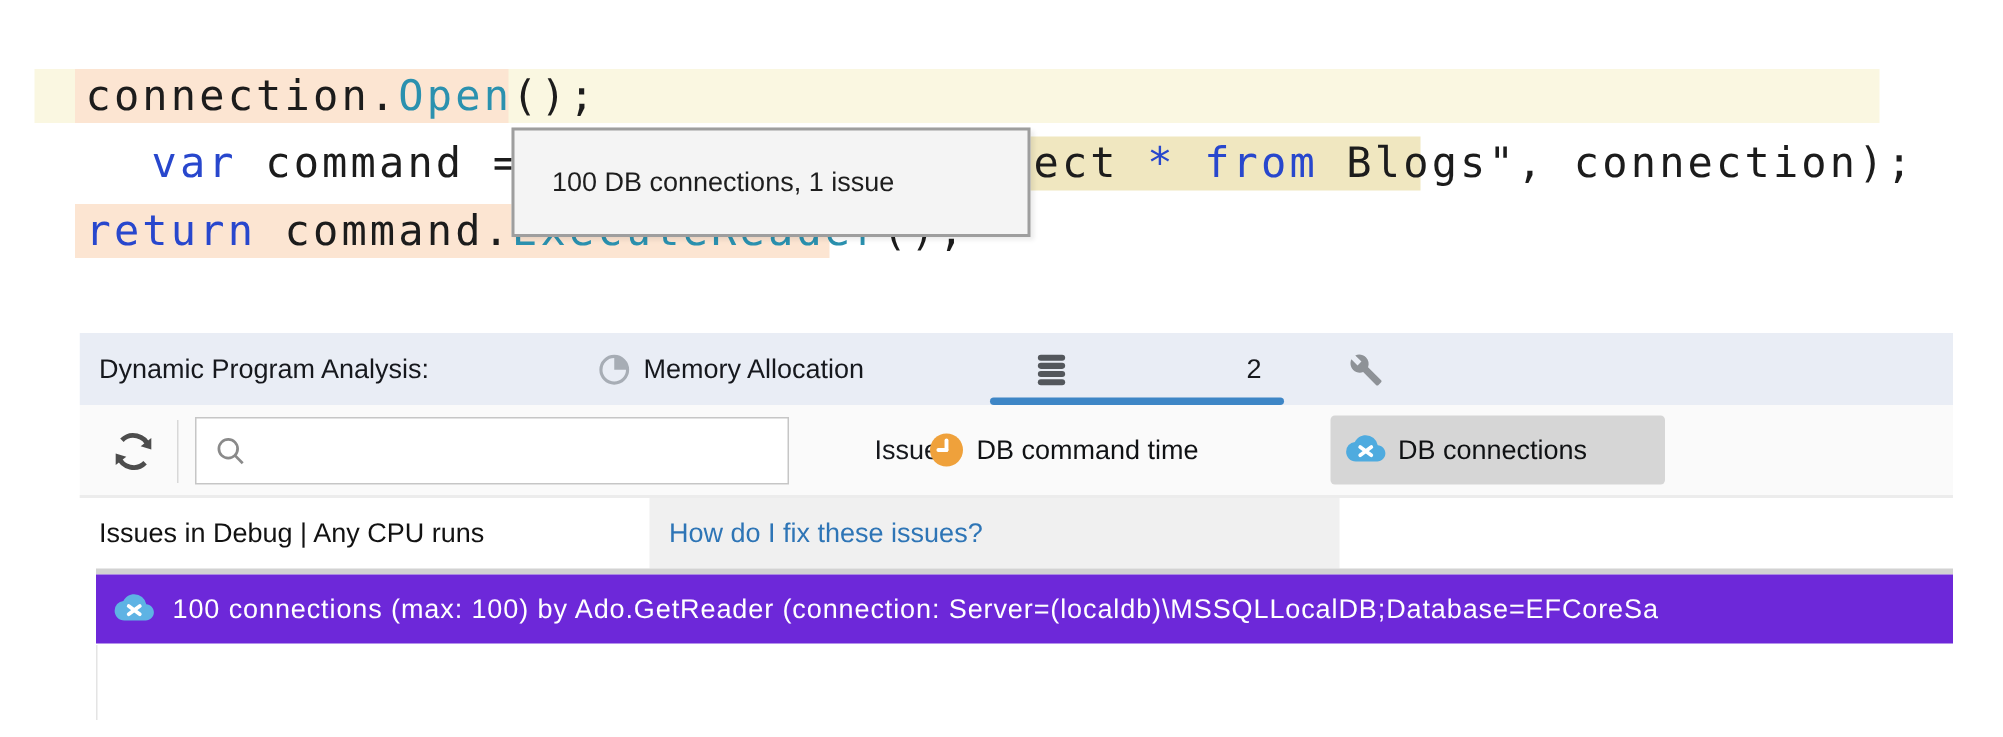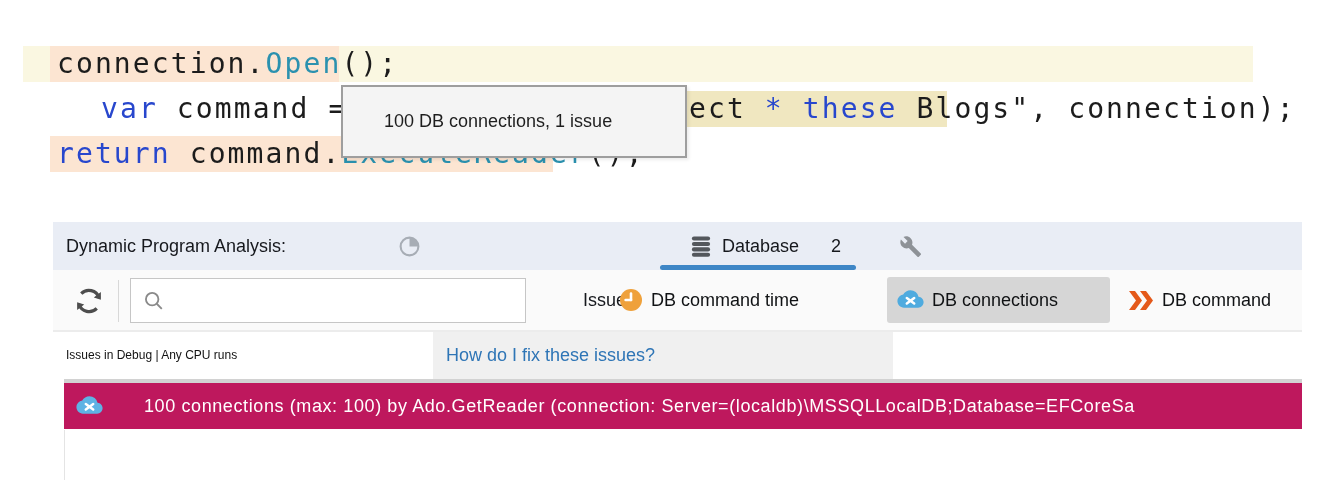--- a/index.html
+++ b/index.html
@@ -19,21 +19,21 @@
   .cl1{left:57px;top:46px;}
   .cl2a{left:57px;top:91px;margin-left:44px;}
   .cl2b{left:689px;top:91px;}
   .cl3{left:57px;top:136px;}
   .kw{color:#2847cd;}
   .method{color:#2b91af;}
 
   
   .tooltip{position:absolute;left:341px;top:85px;width:346px;height:73px;
     background:#f4f4f4;border:2px solid #9e9e9e;box-sizing:border-box;z-index:5;
-    display:flex;align-items:center;box-shadow:2px 2px 3px rgba(0,0,0,0.08);padding-left:16px;}
+    display:flex;align-items:center;box-shadow:2px 2px 3px rgba(0,0,0,0.08);}
   .tooltip .tiptext{margin-left:25px;font-size:18px;color:#1e1e1e;}
 
   
   .panel{position:absolute;left:53px;top:222px;width:1249px;height:269px;background:#ffffff;overflow:hidden;}
   .panel-header{position:relative;height:48px;background:#e9edf5;}
   .panel-header .htext{position:absolute;top:0;height:48px;line-height:48px;font-size:18px;color:#16181d;}
   .ph-title{left:13px;}
   .tab{cursor:default;}
   .tab-mem-icon{position:absolute;left:345px;top:13px;}
   .tab-mem-label{left:376px;}
@@ -54,76 +54,76 @@
     font-size:17px;padding:0 8px;font-family:"Liberation Sans",sans-serif;color:#222;}
   .issues-label{position:absolute;left:530px;top:0;height:60px;line-height:60px;font-size:18px;color:#16181d;}
   .filter{position:absolute;top:7px;height:46px;display:flex;align-items:center;font-size:18px;color:#101214;}
   .filter svg{flex:none;}
   .filter .flabel{margin-left:8px;white-space:nowrap;}
   .f-time{left:566px;}
   .f-conn{left:834px;width:223px;background:#d6d6d6;border-radius:3px;padding-left:10px;box-sizing:border-box;}
   .f-cmd{left:1074px;}
 
   .subtabs{position:relative;height:47px;background:#ffffff;}
-  .runs-tab{position:absolute;left:13px;top:0;height:30px;line-height:47px;font-size:12px;color:#121212;white-space:nowrap;}
+  .runs-tab{position:absolute;left:13px;top:0;height:30px;line-height:47px;font-size:18px;color:#121212;white-space:nowrap;}
   .help-tab{position:absolute;left:380px;top:0;width:460px;height:47px;background:#f0f0f0;
     line-height:47px;font-size:18px;color:#2e75b6;padding-left:13px;box-sizing:border-box;white-space:nowrap;cursor:pointer;}
 
   .row-sep{position:absolute;left:11px;top:157px;width:1238px;height:4px;background:#d2d2d2;}
-  .issue-row{position:absolute;left:11px;top:161px;width:1238px;height:46px;background:#be185d;
-    display:flex;align-items:center;overflow:hidden;gap:29px;}
+  .issue-row{position:absolute;left:11px;top:161px;width:1238px;height:46px;background:#6d28d9;
+    display:flex;align-items:center;overflow:hidden;}
   .issue-row svg{flex:none;margin-left:12px;}
   .issue-row .rowtext{margin-left:12px;color:#ffffff;font-size:18px;letter-spacing:0.6px;white-space:nowrap;}
   .left-stub{position:absolute;left:11px;top:208px;width:1px;height:50px;background:#e4e4e4;}
 </style>
 </head>
 <body>
 
 <div id="root">
 
   <div class="codebg bg-line1"></div>
   <div class="codebg bg-line1-hl"></div>
   <div class="codebg bg-line2-str"></div>
   <div class="codebg bg-line3-hl"></div>
 
   <div class="codeline cl1"><span>connection.</span><span class="method">Open</span><span>();</span></div>
 
   <div class="codeline cl2a"><span class="kw">var</span><span> command = </span><span class="kw">new</span></div>
 
-  <div class="codeline cl2b"><span>ect </span><span class="kw">* these</span><span> Blogs</span><span>", connection);</span></div>
+  <div class="codeline cl2b"><span>ect </span><span class="kw">* from</span><span> Blogs</span><span>", connection);</span></div>
 
   <div class="codeline cl3"><span class="kw">return</span><span> command.</span><span class="method">ExecuteReader</span><span>();</span></div>
 
   <div class="tooltip">
     <span class="tiptext">100 DB connections, 1 issue</span>
   </div>
 
   <div class="panel">
 
     <div class="panel-header">
       <span class="htext ph-title">Dynamic Program Analysis:</span>
 
       <span class="tab-mem-icon">
         <svg width="23" height="23" viewBox="0 0 22 22">
             <circle cx="11" cy="11" r="8.5" fill="none" stroke="#a7adb5" stroke-width="2"></circle>
             <path d="M11 11 V2.5 A8.5 8.5 0 0 1 19.5 11 Z" fill="#a7adb5"></path>
           </svg>
       </span>
+      <span class="htext tab-mem-label tab">Memory Allocation</span>
 
       <span class="tab-db-icon">
         <svg width="24" height="23" viewBox="0 0 24 24">
             <g fill="#53575c">
               <rect x="2.5" y="1.5" width="19" height="4.2" rx="2.1"></rect>
               <rect x="2.5" y="7.2" width="19" height="4.2" rx="2.1"></rect>
               <rect x="2.5" y="12.9" width="19" height="4.2" rx="2.1"></rect>
               <rect x="2.5" y="18.6" width="19" height="4.2" rx="2.1"></rect>
             </g>
           </svg>
       </span>
-      <span class="htext tab-db-label tab">Database</span>
       <span class="htext tab-db-count">2</span>
       <div class="db-underline"></div>
 
       <span class="tab-th-icon">
         <svg width="23" height="23" viewBox="0 0 24 24">
             <path fill="#8e9297" d="M22.7 19.3l-9.1-9.1c.9-2.3.4-5-1.5-6.9-2-2-5-2.4-7.4-1.3L9 6.3 6.3 9 2 4.7C.9 7.1 1.3 10.1 3.3 12.1c1.9 1.9 4.6 2.4 6.9 1.5l9.1 9.1c.4.4 1 .4 1.4 0l2-2c.4-.4.4-1 0-1.4z"></path>
           </svg>
       </span>
     </div>
 
@@ -165,29 +165,20 @@
         <svg width="24" height="24" viewBox="0 0 24 24">
             <circle cx="12" cy="12" r="11" fill="#efa13b"></circle>
             <g stroke="#ffffff" stroke-width="2.6" stroke-linecap="round">
               <line x1="12" y1="12" x2="12" y2="5.6"></line>
               <line x1="12" y1="12" x2="6.6" y2="12"></line>
             </g>
           </svg>
         <span class="flabel">DB command time</span>
       </div>
 
-      <div class="filter f-cmd">
-        <svg width="27" height="23" viewBox="0 0 27 23">
-            <g fill="#e4591a">
-              <polygon points="2,2 8,2 15,11.5 8,21 2,21 9,11.5"></polygon>
-              <polygon points="13,2 19,2 26,11.5 19,21 13,21 20,11.5"></polygon>
-            </g>
-          </svg>
-        <span class="flabel">DB command</span>
-      </div>
     </div>
 
     <div class="subtabs">
       <span class="runs-tab">Issues in Debug | Any CPU runs</span>
       <span class="help-tab">How do I fix these issues?</span>
     </div>
 
     <div class="row-sep"></div>
 
     <div class="issue-row">

